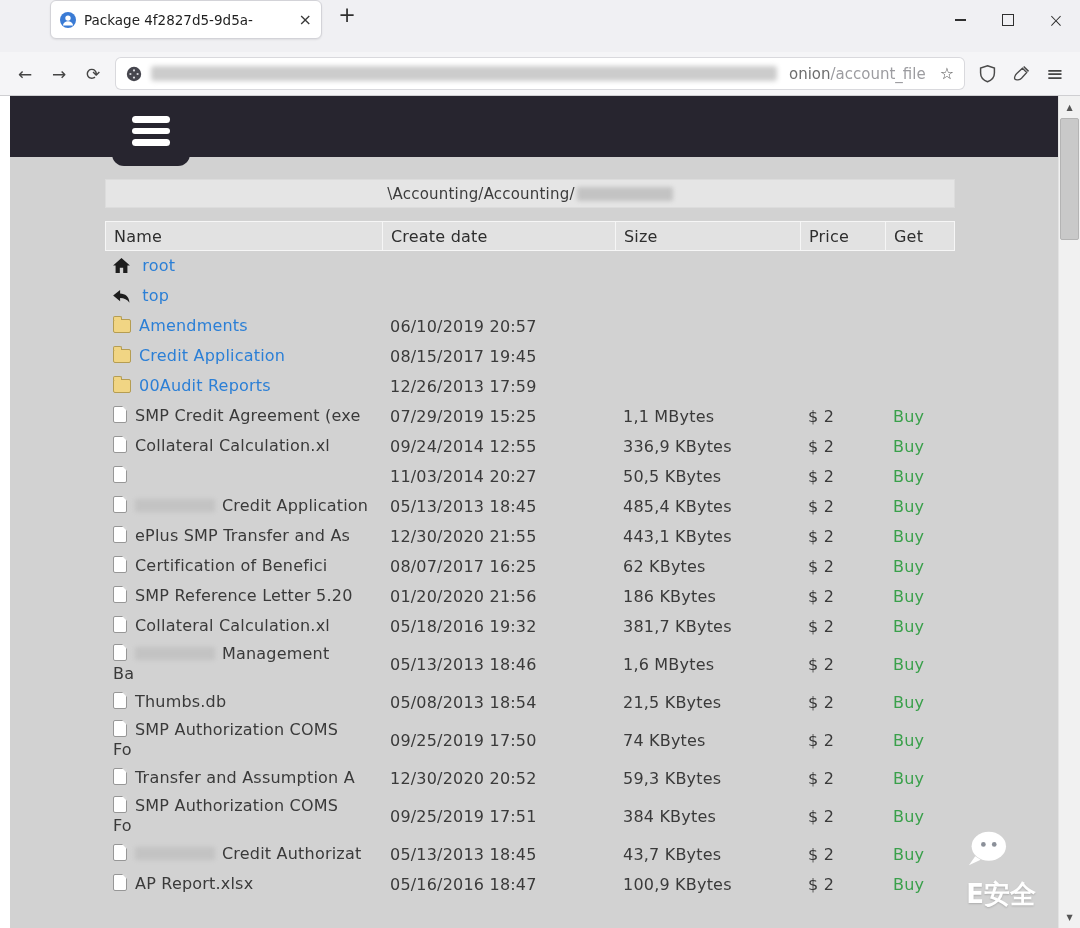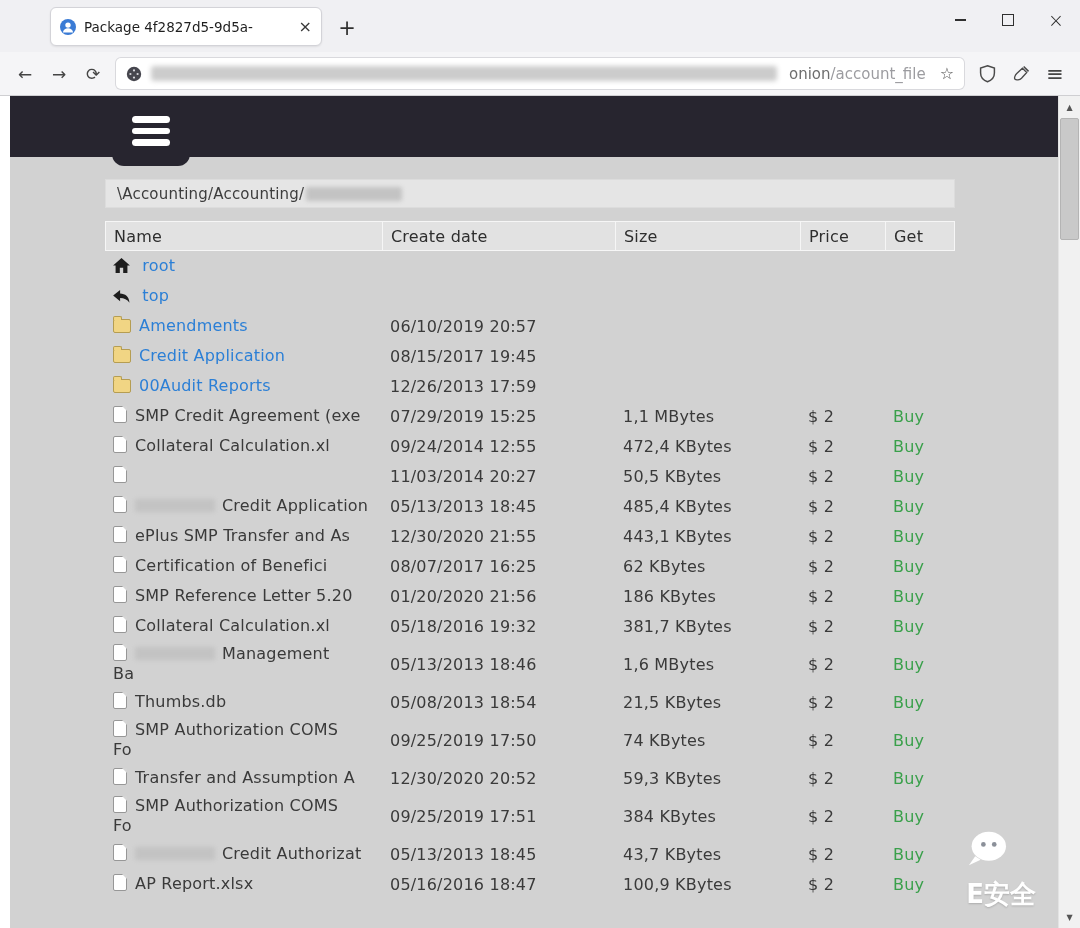--- a/index.html
+++ b/index.html
@@ -1,20 +1,20 @@
 <!DOCTYPE html>
 <html style="--header-bg: #27252f; --page-bg: #d2d2d2; --link-blue: #2b7fd6; --buy-green: #3aa04b;"><head>
 <meta charset="utf-8">
 <style>
   html,body{margin:0;padding:0;width:1080px;height:928px;overflow:hidden;
     font-family:"DejaVu Sans","Liberation Sans",sans-serif;background:#fff;}
   .screen{position:relative;width:1080px;height:928px;background:#fff;}
 
   
-  .titlebar{height:52px;background:#f0f0f3;display:flex;align-items:flex-end;position:relative;}
+  .titlebar{height:52px;background:#f0f0f3;display:flex;position:relative;}
   .tab{margin-left:50px;margin-bottom:6px;width:252px;height:37px;background:#fff;
     border:1px solid #d3d3d8;border-radius:6px;display:flex;align-items:center;
     padding:0 9px;box-shadow:0 1px 2px rgba(0,0,0,.08);}
   .favicon{width:16px;height:16px;flex:none;margin-right:8px;display:flex;}
   .tab-title{font-size:13.5px;color:#1f1f1f;white-space:nowrap;overflow:hidden;
     text-overflow:ellipsis;flex:1;}
   .tab-close{flex:none;font-size:16px;color:#3a3a3a;margin-left:6px;cursor:default;line-height:1;}
   .newtab{width:30px;height:30px;margin-left:10px;margin-bottom:9px;display:flex;
     align-items:center;justify-content:center;font-size:21px;color:#2f2f2f;border-radius:4px;}
   .wincontrols{position:absolute;right:0;top:0;height:40px;display:flex;}
@@ -41,21 +41,21 @@
   .page{position:absolute;left:10px;top:0;width:1048px;height:832px;
     background:var(--page-bg,#d2d2d2);overflow:hidden;}
   .page-header{height:61px;background:var(--header-bg,#27252f);position:relative;}
   .menu-btn{position:absolute;left:102px;top:0;width:78px;height:70px;
     background:var(--header-bg,#27252f);border-radius:0 0 12px 12px;
     display:flex;flex-direction:column;align-items:center;justify-content:center;gap:5px;}
   .menu-bar{width:38px;height:6.5px;background:#fff;border-radius:3.5px;}
 
   .content{margin:22px 103px 0 95px;width:850px;letter-spacing:.2px;}
   .breadcrumb{height:29px;background:#e5e5e5;border:1px solid #dcdcdc;box-sizing:border-box;
-    display:flex;align-items:center;padding:0 11px;font-size:15px;color:#3c3c3c;margin-bottom:13px;}
+    display:flex;align-items:center;padding:0 11px;font-size:15px;color:#3c3c3c;margin-bottom:13px;justify-content:center;}
   .redact{display:inline-block;background:#c3c3c3;border-radius:2px;filter:blur(2px);}
   .bc-redact{width:96px;height:14px;margin-left:2px;}
 
   .table{width:850px;}
   .tr{display:grid;grid-template-columns:277px 233px 185px 85px 70px;align-items:center;
     min-height:30px;}
   .thead{background:#e2e2e2;border:1px solid #f6f6f6;box-sizing:border-box;min-height:30px;}
   .th{font-size:16px;color:#2e2e2e;padding:0 8px;height:28px;display:flex;align-items:center;
     border-right:1px solid #f6f6f6;}
   .th:last-child{border-right:none;}
@@ -237,21 +237,21 @@
               <div class="tr">
                 <div class="td name-cell"><span class="row-icon icon-file"></span><span class="name-text">SMP Credit Agreement (exe</span></div>
                 <div class="td">07/29/2019 15:25</div>
                 <div class="td">1,1 MBytes</div>
                 <div class="td">$ 2</div>
                 <div class="td"><span class="buy-link">Buy</span></div>
               </div>
               <div class="tr">
                 <div class="td name-cell"><span class="row-icon icon-file"></span><span class="name-text">Collateral Calculation.xl</span></div>
                 <div class="td">09/24/2014 12:55</div>
-                <div class="td">472,4 KBytes</div>
+                <div class="td">336,9 KBytes</div>
                 <div class="td">$ 2</div>
                 <div class="td"><span class="buy-link">Buy</span></div>
               </div>
               <div class="tr">
                 <div class="td name-cell"><span class="row-icon icon-file"></span></div>
                 <div class="td">11/03/2014 20:27</div>
                 <div class="td">50,5 KBytes</div>
                 <div class="td">$ 2</div>
                 <div class="td"><span class="buy-link">Buy</span></div>
               </div>

